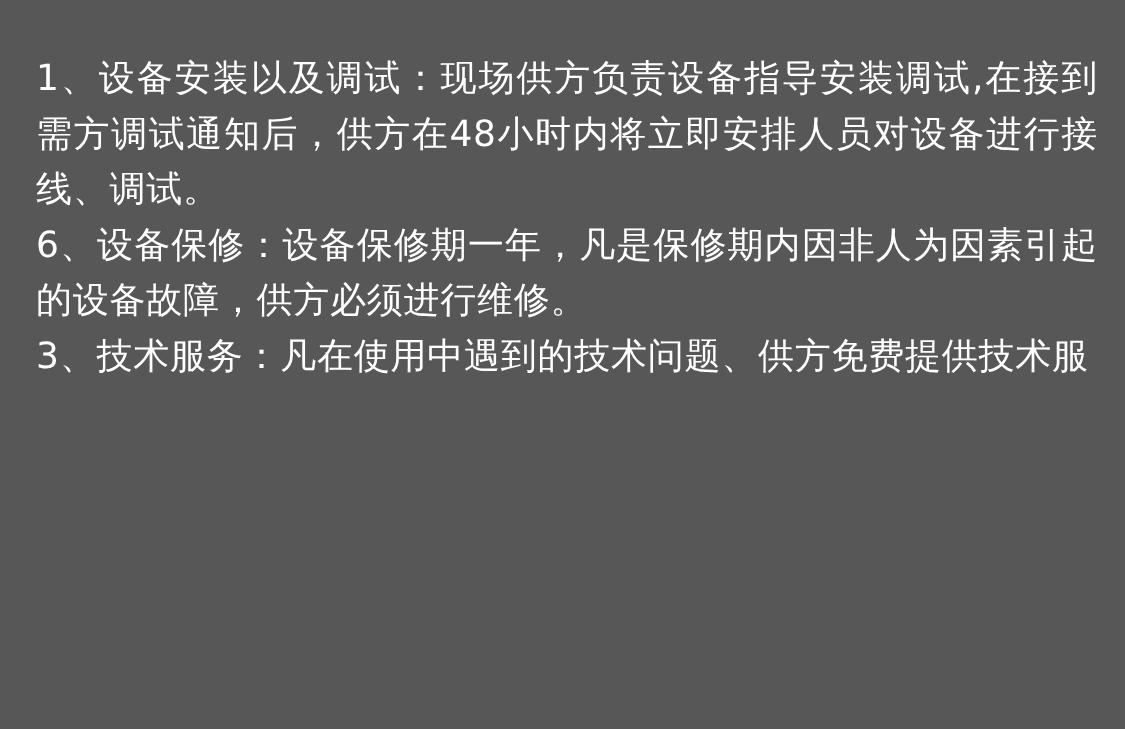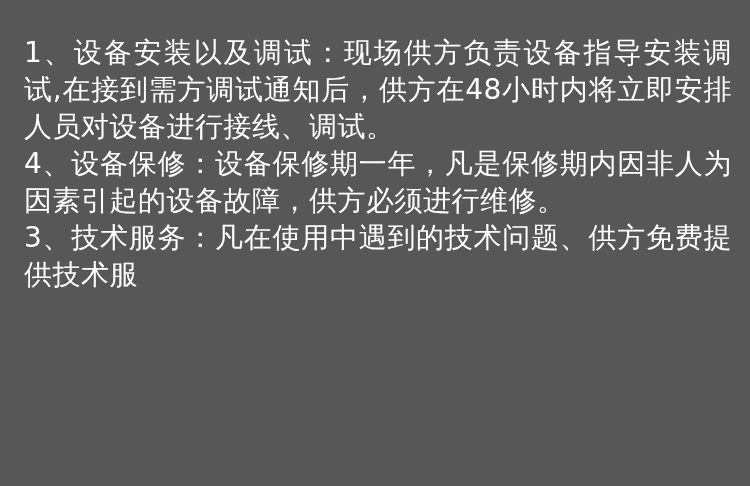--- a/index.html
+++ b/index.html
@@ -28,38 +28,38 @@
     line-height: 1.2;
     margin: 0 0 20px 0;
     white-space: nowrap;
   }
   .heading .bullet {
     font-size: 20px;
     vertical-align: middle;
     margin-right: 2px;
   }
   .body-block {
-    font-size: 28px;
+    font-size: 24px;
     line-height: 37px;
     letter-spacing: 0.5px;
     text-align: justify;
     text-justify: inter-ideograph;
   }
   .para {
     margin: 0;
     padding: 0;
     text-align: justify;
     text-justify: inter-ideograph;
   }
 </style>
 </head>
 <body>
 
 <div class="page">
 
 
   <div class="body-block">
     <p class="para">1、设备安装以及调试：现场供方负责设备指导安装调试,在接到需方调试通知后，供方在48小时内将立即安排人员对设备进行接线、调试。</p>
-    <p class="para">4、设备保修：设备保修期一年，凡是保修期内因非人为因素引起的设备故障，供方必须进行维修。</p>
+    <p class="para">6、设备保修：设备保修期一年，凡是保修期内因非人为因素引起的设备故障，供方必须进行维修。</p>
     <p class="para">3、技术服务：凡在使用中遇到的技术问题、供方免费提供技术服</p>
   </div>
 
 </div>
 
 </body></html>

